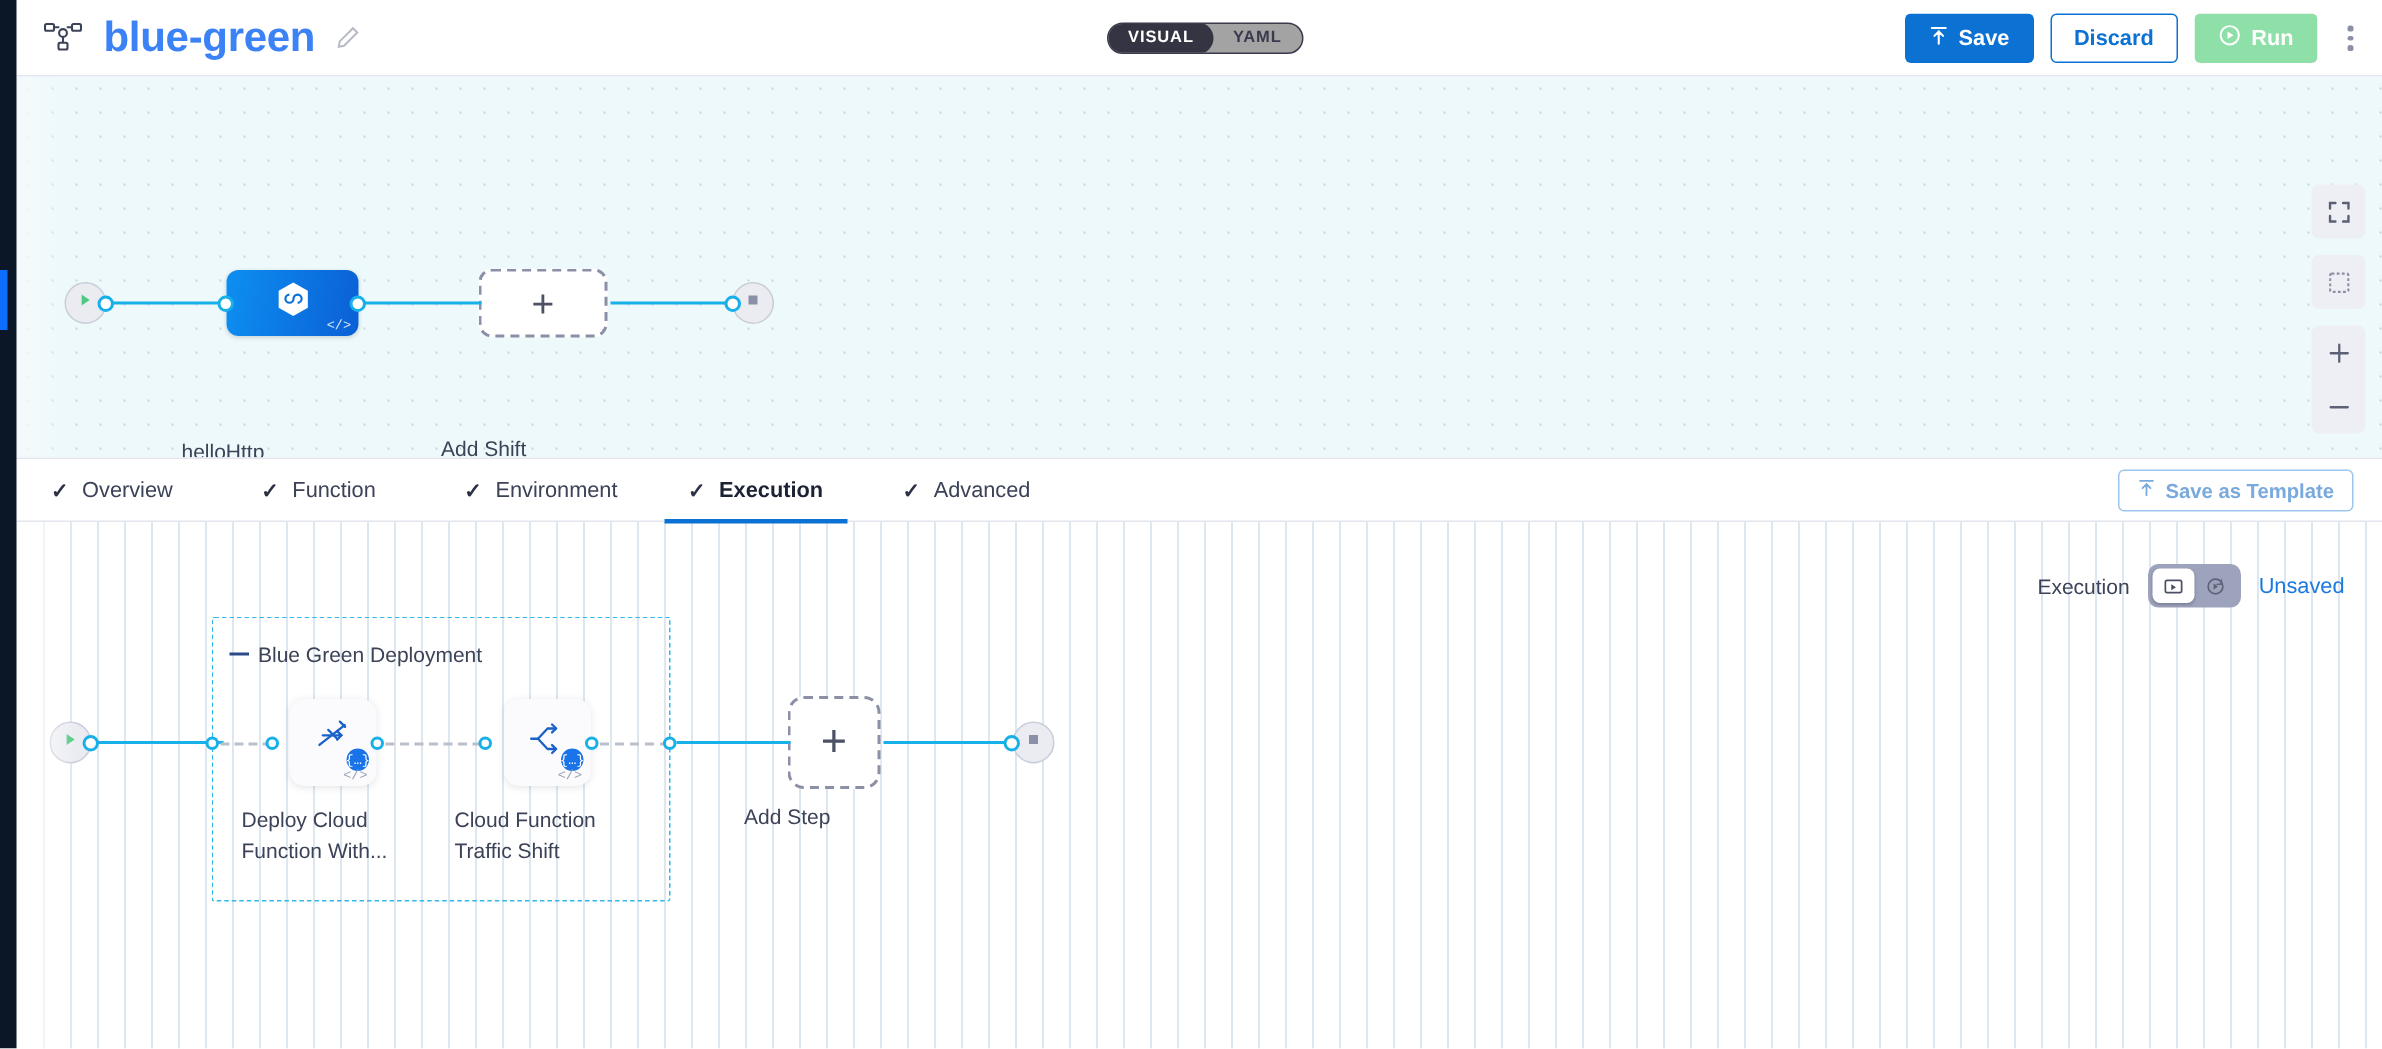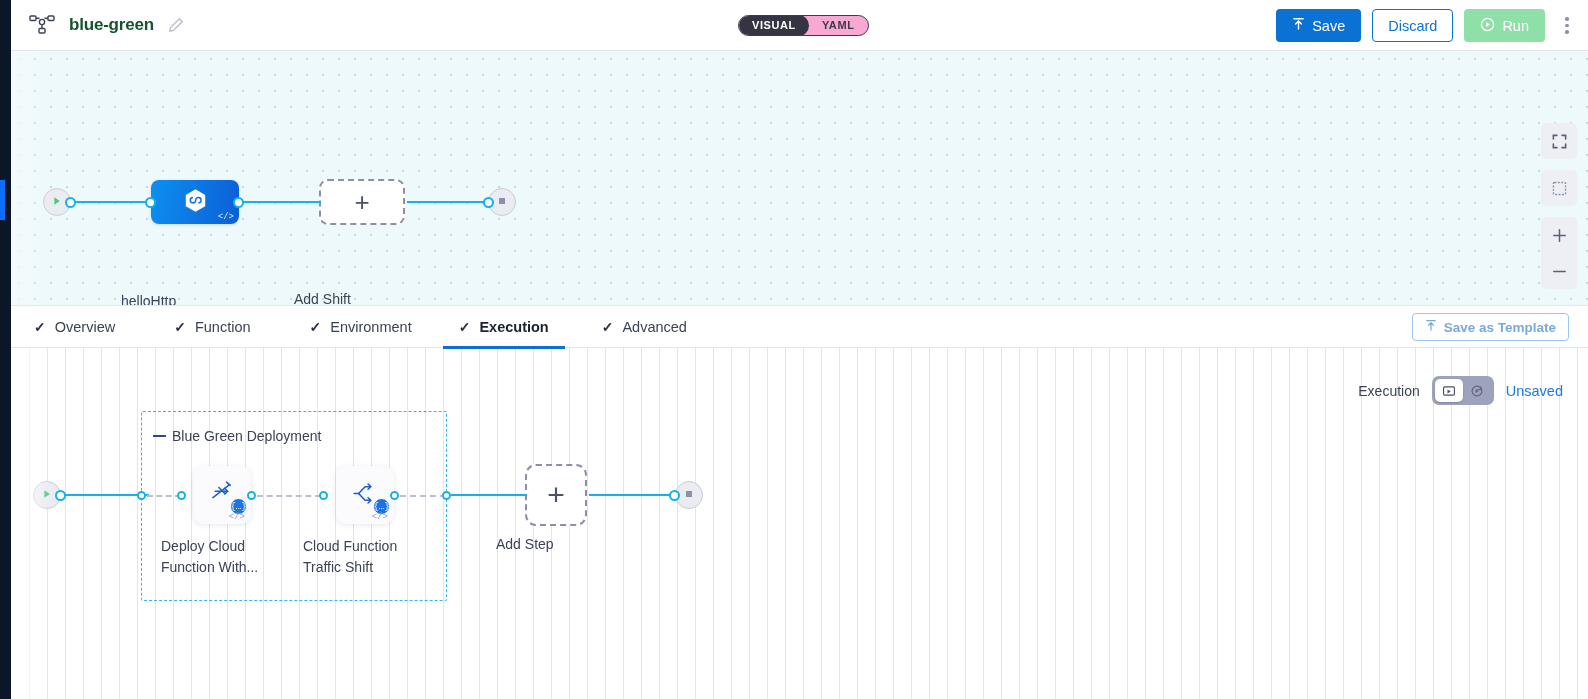--- a/index.html
+++ b/index.html
@@ -23,48 +23,48 @@
 
   
   .topbar {
     position: absolute; left: 11px; top: 0; right: 0; height: 51px;
     background: #fff; border-bottom: 1px solid #e4e6ef;
     display: flex; align-items: center; z-index: 30;
   }
   .brand { display: flex; align-items: center; gap: 14px; padding-left: 18px; }
   .brand-icon { width: 26px; height: 22px; color: #3c4257; }
   .brand-title {
-    font-size: 17px; font-weight: bold; color: #14532d; letter-spacing: -.2px;
+    font-size: 28px; font-weight: bold; color: #3b82f6; letter-spacing: -.2px;
   }
   .pencil { width: 16px; height: 16px; color: #b6bac6; cursor: pointer; }
 
   .seg-wrap { position: absolute; left: 727px; top: 15px; }
   .seg {
     display: flex; align-items: center; border: 1px solid #3a3a4d;
-    border-radius: 11px; height: 21px; overflow: hidden; background: #f9a8d4;
+    border-radius: 11px; height: 21px; overflow: hidden; background: #a3a3a3;
   }
   .seg div {
     font-size: 11px; font-weight: bold; letter-spacing: .6px;
     padding: 0 13px; line-height: 21px; height: 21px; cursor: pointer;
     color: #3a3a4d;
   }
   .seg .on { background: #343442; color: #fff; border-radius: 11px; }
 
   .right-tools {
     position: absolute; right: 10px; top: 9px;
     display: flex; align-items: center; gap: 11px;
   }
   .unsaved {
     background: #f2f3f8; color: #fb6340; font-size: 13.5px; font-weight: bold;
     height: 33px; border-radius: 4px; padding: 0 15px;
     display: flex; align-items: center; gap: 8px;
   }
   .dot { width: 9px; height: 9px; border-radius: 50%; background: #f96332; }
   .btn {
-    height: 33px; border-radius: 4px; font-size: 14.5px; font-weight: normal;
+    height: 33px; border-radius: 4px; font-size: 14.5px; font-weight: bold;
     display: flex; align-items: center; gap: 7px; padding: 0 15px;
     cursor: pointer; border: 1px solid transparent; white-space: nowrap;
   }
   .btn-save { background: #0b72d4; color: #fff; }
   .btn-discard { background: #fff; color: #0b72d4; border-color: #0b72d4; }
   .btn-run { background: #8fe0a8; color: #fff; }
   .kebab { width: 22px; height: 30px; display:flex; flex-direction:column;
     align-items:center; justify-content:center; gap:3px; cursor:pointer; }
   .kebab i { width: 3.5px; height: 3.5px; border-radius: 50%; background: #8b90a6; display:block;}
 

